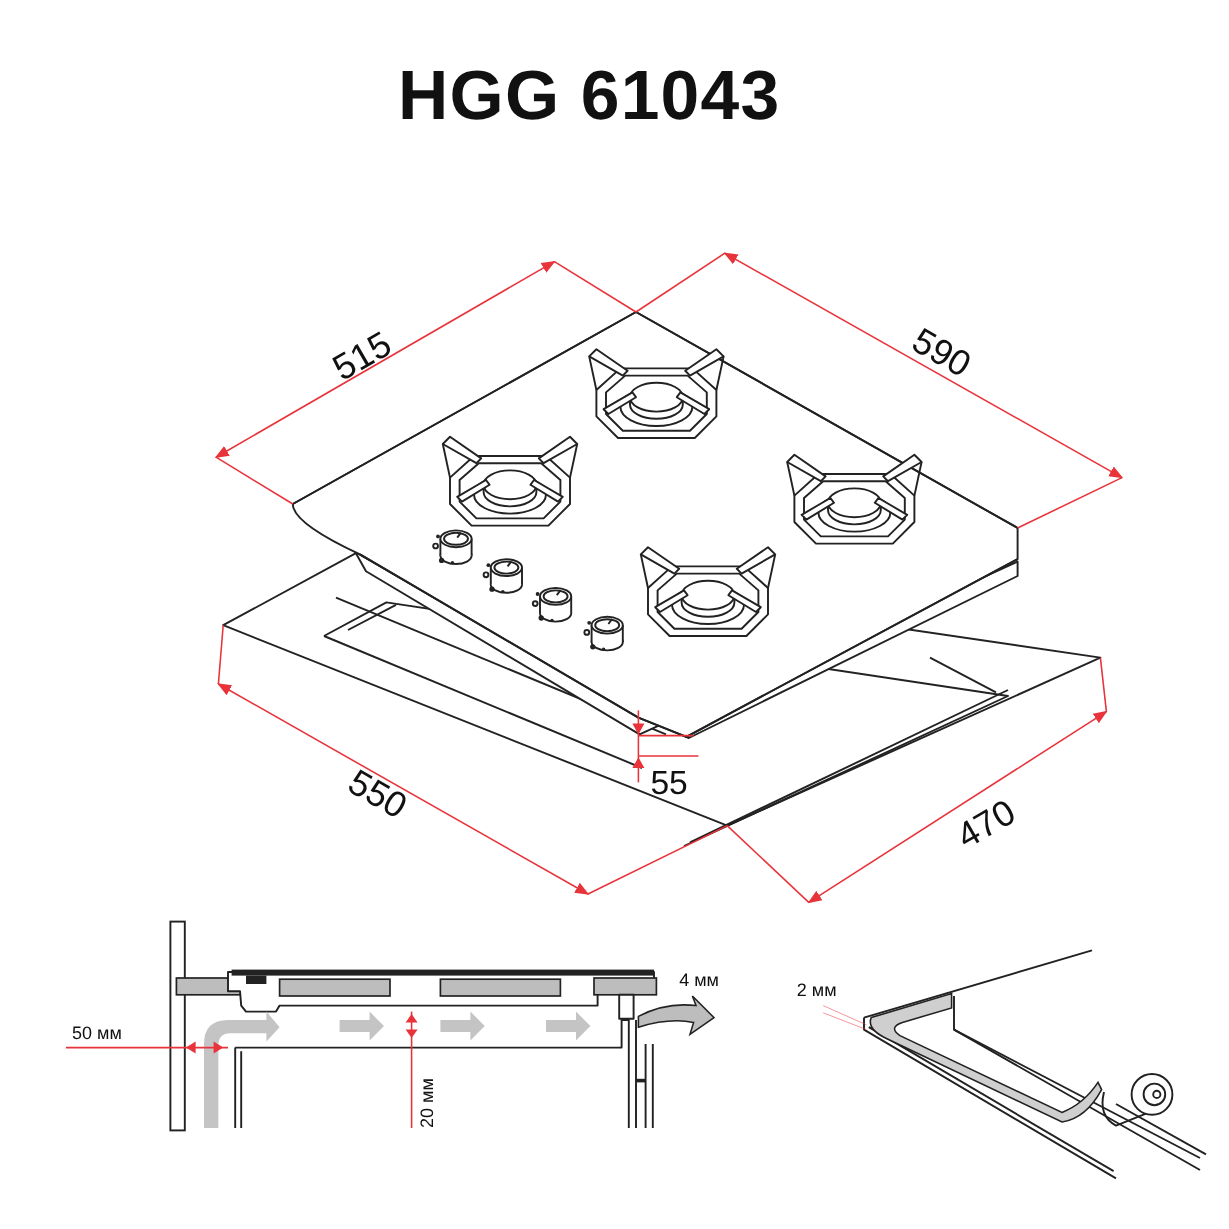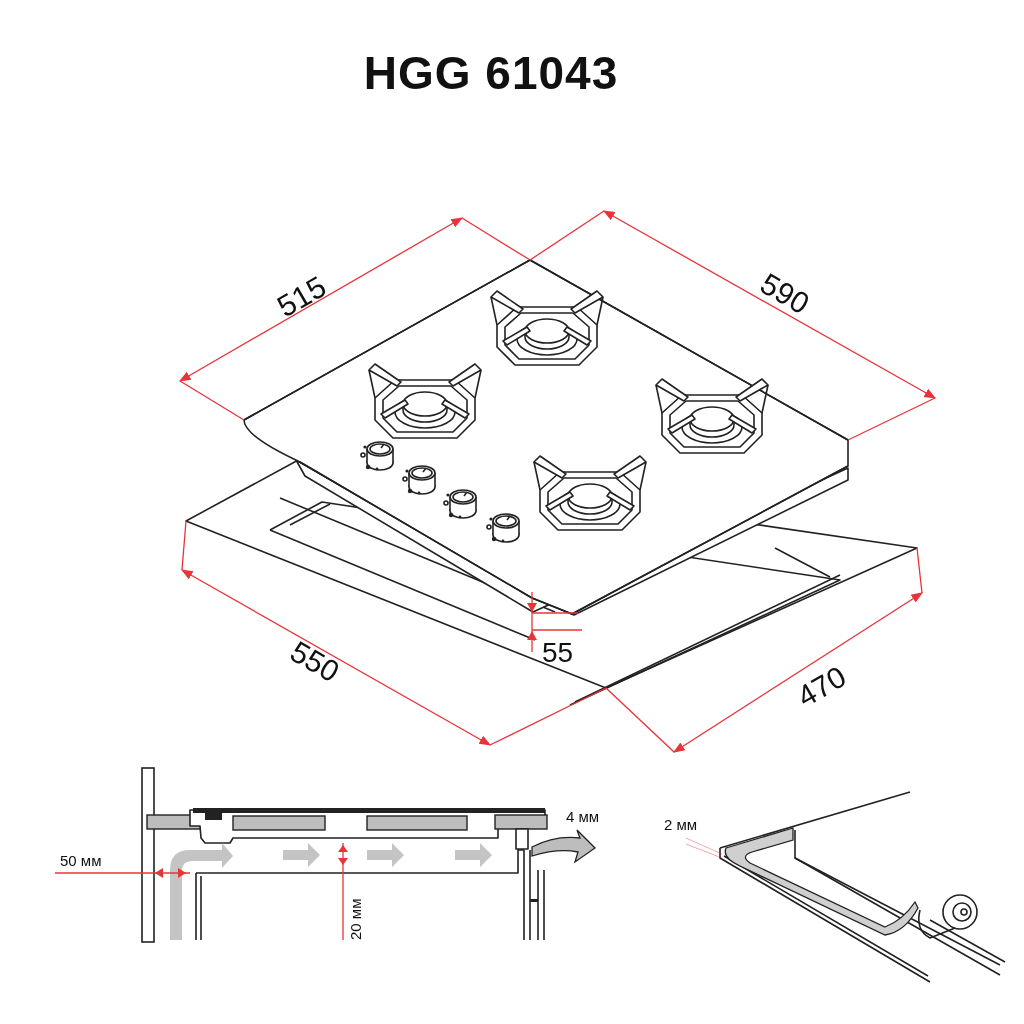--- a/index.html
+++ b/index.html
@@ -1,17 +1,17 @@
 <!DOCTYPE html>
 <html><head>
 <meta charset="utf-8">
 <style>
   html, body { margin:0; padding:0; background:#ffffff; }
   body { width:1024px; height:1024px; position:relative; overflow:hidden; font-family:"Liberation Sans", sans-serif; }
-  .title { position:absolute; left:0; top:46px; width:982px; text-align:center; font-weight:bold; font-size:46px; color:#111; letter-spacing:1px; font-family:"Liberation Sans", sans-serif; }
+  .title { position:absolute; left:0; top:46px; width:982px; text-align:center; font-weight:bold; font-size:58px; color:#111; letter-spacing:1px; font-family:"Liberation Sans", sans-serif; }
   svg { position:absolute; left:0; top:0; }
   .dimtxt { font-family:"Liberation Sans", sans-serif; font-size:30px; fill:#111; }
   .smtxt { font-family:"Liberation Sans", sans-serif; font-size:15px; fill:#111; }
   .ol { fill:none; stroke:#222; stroke-width:1.6; stroke-linejoin:round; }
   .olw { fill:#fff; stroke:#222; stroke-width:1.6; stroke-linejoin:round; }
   .red { stroke:#e8333a; stroke-width:1.3; fill:none; }
   .redf { fill:#e8333a; }
   .gray { fill:#bdbdbd; stroke:#222; stroke-width:1.4; }
   .garrow { fill:#c4c4c4; }
 </style>

